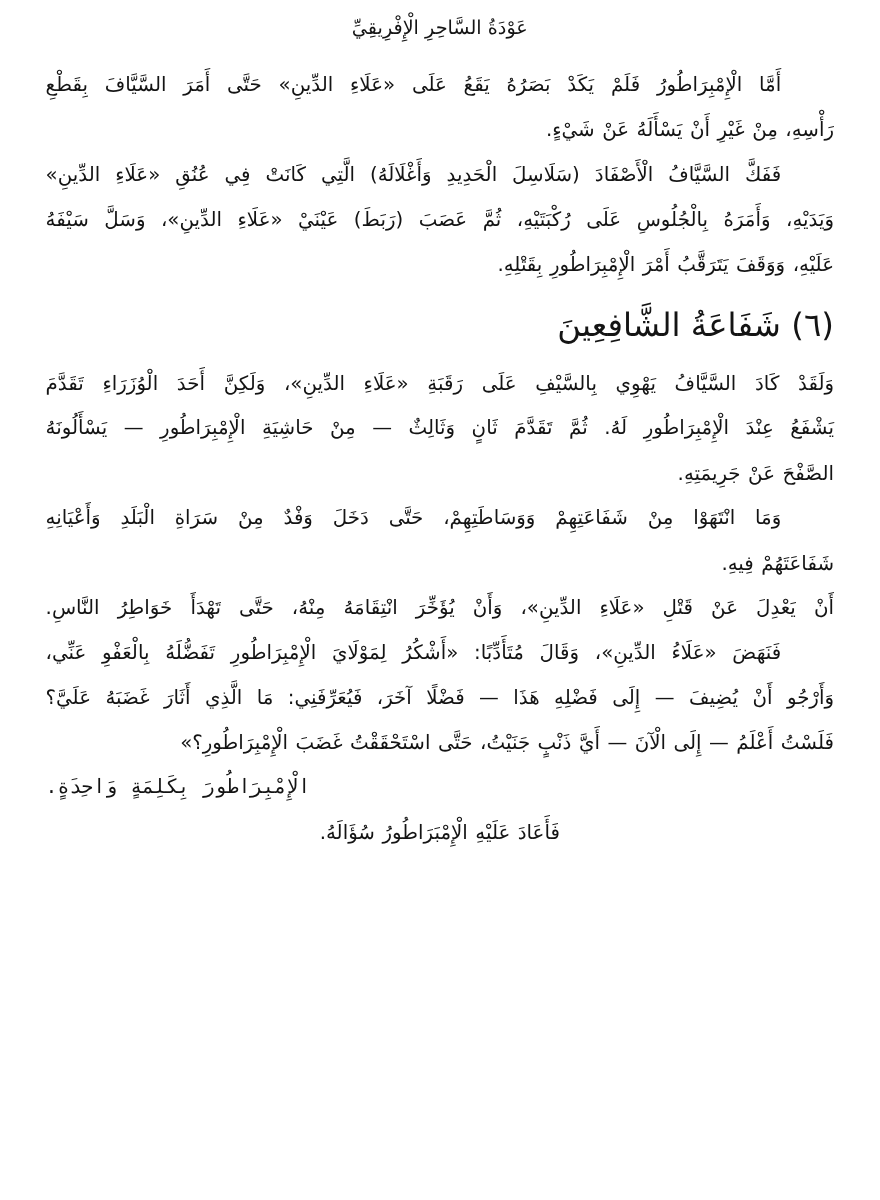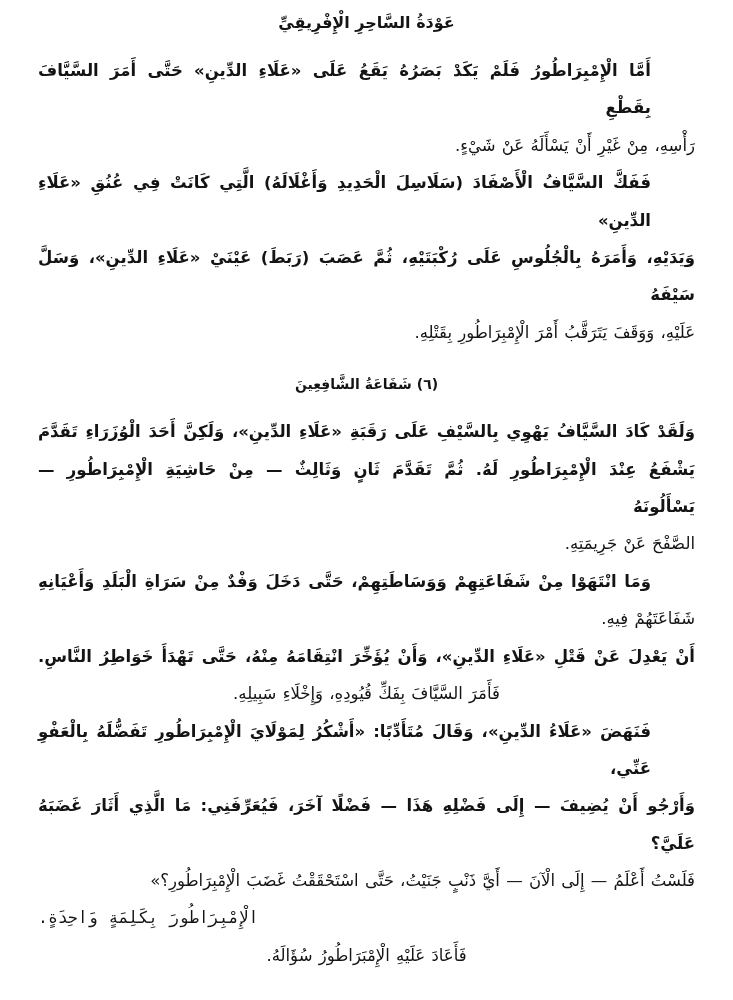--- a/index.html
+++ b/index.html
@@ -5,35 +5,35 @@
   html,body{margin:0;padding:0;}
   body{
     width:733px;height:1000px;background:#ffffff;color:#141414;
     font-family:"DejaVu Sans",sans-serif;
     direction:rtl;overflow:hidden;
     -webkit-font-smoothing:antialiased;
   }
   .page{padding:10px 38px 0 38px;}
   .running-head{
     text-align:center;font-size:16px;line-height:26px;margin-bottom:16px;
-    font-weight:bold;
+    font-weight:normal;
   }
   .para{margin:0;}
   .line{
     font-size:16.5px;line-height:37.4px;
     word-spacing:1px;
   }
-  .align-justify{text-align:justify;text-align-last:justify;font-weight:bold;}
+  .align-justify{text-align:justify;text-align-last:justify;}
   .align-right{text-align:right;}
   .align-center{text-align:center;}
   .align-left{text-align:left;font-family:Liberation Mono, monospace;}
   .indent{padding-right:44px;}
   .heading{
-    font-weight:bold;font-size:14px;line-height:30px;
-    text-align:center;margin:18px 0 14px 0;
+    font-weight:normal;font-size:27px;line-height:30px;
+    text-align:right;margin:18px 0 14px 0;
   }
 </style>
 </head>
 <body>
 
 <div class="page">
   <div class="running-head">عَوْدَةُ السَّاحِرِ الْإِفْرِيقِيِّ</div>
   <div id="content">
       <div class="para">
         <div class="line align-justify indent">أَمَّا الْإِمْبِرَاطُورُ فَلَمْ يَكَدْ بَصَرُهُ يَقَعُ عَلَى «عَلَاءِ الدِّينِ» حَتَّى أَمَرَ السَّيَّافَ بِقَطْعِ</div>
@@ -51,23 +51,20 @@
         <div class="line align-right">الصَّفْحَ عَنْ جَرِيمَتِهِ.</div>
       </div>
       <div class="para">
         <div class="line align-justify indent">وَمَا انْتَهَوْا مِنْ شَفَاعَتِهِمْ وَوَسَاطَتِهِمْ، حَتَّى دَخَلَ وَفْدٌ مِنْ سَرَاةِ الْبَلَدِ وَأَعْيَانِهِ</div>
         <div class="line align-right">شَفَاعَتَهُمْ فِيهِ.</div>
       </div>
       <div class="para">
         <div class="line align-justify">أَنْ يَعْدِلَ عَنْ قَتْلِ «عَلَاءِ الدِّينِ»، وَأَنْ يُؤَخِّرَ انْتِقَامَهُ مِنْهُ، حَتَّى تَهْدَأَ خَوَاطِرُ النَّاسِ.</div>
       </div>
       <div class="para">
-        <div class="line align-center">فَأَمَرَ السَّيَّافَ بِفَكِّ قُيُودِهِ، وَإِخْلَاءِ سَبِيلِهِ.</div>
-      </div>
-      <div class="para">
         <div class="line align-justify indent">فَنَهَضَ «عَلَاءُ الدِّينِ»، وَقَالَ مُتَأَدِّبًا: «أَشْكُرُ لِمَوْلَايَ الْإِمْبِرَاطُورِ تَفَضُّلَهُ بِالْعَفْوِ عَنِّي،</div>
         <div class="line align-justify">وَأَرْجُو أَنْ يُضِيفَ — إِلَى فَضْلِهِ هَذَا — فَضْلًا آخَرَ، فَيُعَرِّفَنِي: مَا الَّذِي أَثَارَ غَضَبَهُ عَلَيَّ؟</div>
         <div class="line align-right">فَلَسْتُ أَعْلَمُ — إِلَى الْآنَ — أَيَّ ذَنْبٍ جَنَيْتُ، حَتَّى اسْتَحْقَقْتُ غَضَبَ الْإِمْبِرَاطُورِ؟»</div>
       </div>
       <div class="para">
         <div class="line align-left">الْإِمْبِرَاطُورَ بِكَلِمَةٍ وَاحِدَةٍ.</div>
       </div>
       <div class="para">
         <div class="line align-center">فَأَعَادَ عَلَيْهِ الْإِمْبَرَاطُورُ سُؤَالَهُ.</div>
       </div>

